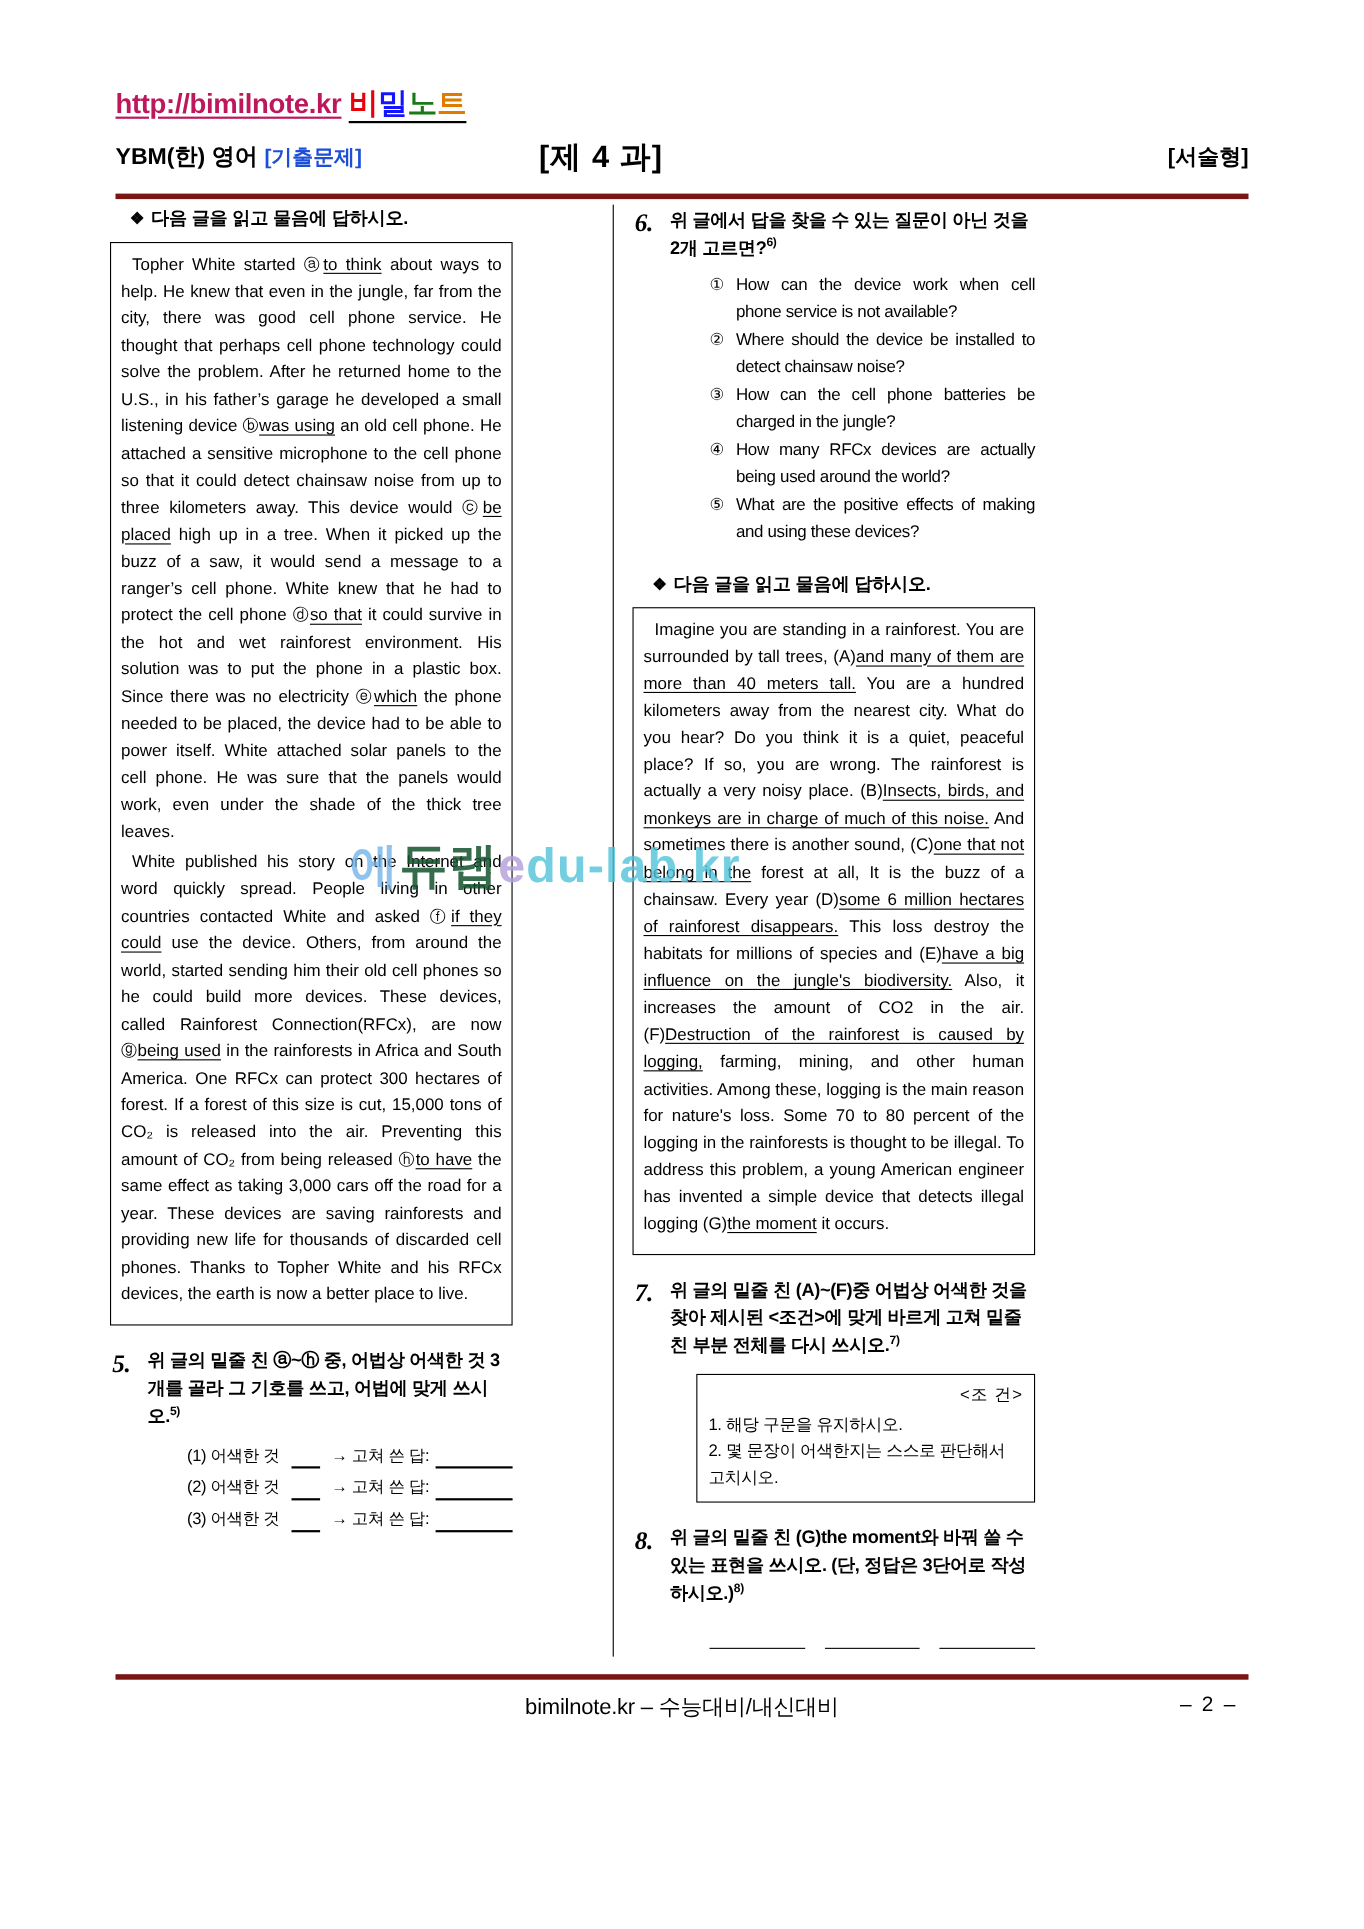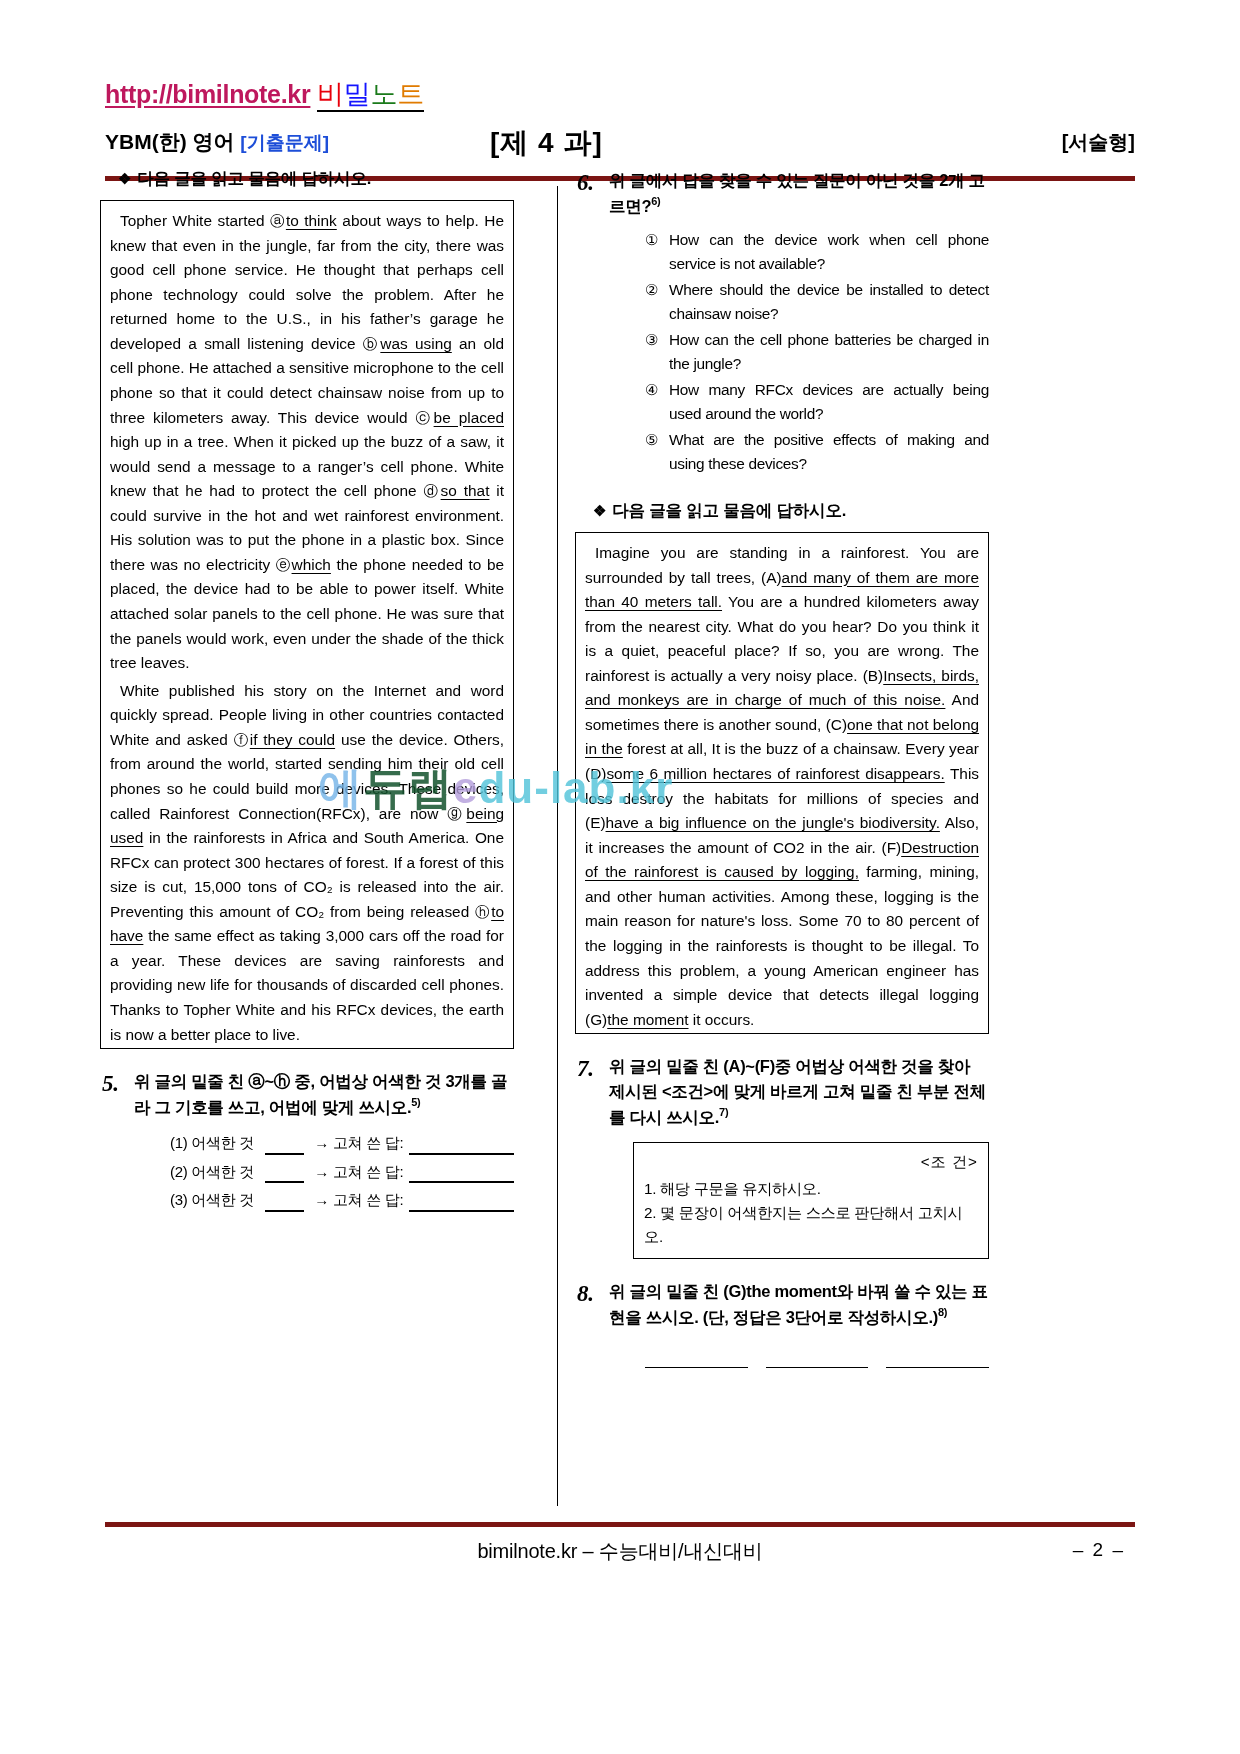--- a/index.html
+++ b/index.html
@@ -29,21 +29,21 @@
     font-size: 25px;
     font-weight: bold;
     white-space: nowrap;
     letter-spacing: -0.3px;
   }
   .site-url {
     color: #be185d;
     text-decoration: underline;
     text-underline-offset: 3px;
   }
-  .bn { font-size: 27px; font-weight: normal; }
+  .bn { font-size: 27px; font-weight: bold; }
   .bn-u { border-bottom: 2px solid #000; padding-bottom: 1px; }
 
   .hdr-row {
     position: absolute;
     left: 105px;
     top: 128px;
     width: 1030px;
     height: 36px;
   }
   .hdr-left {
@@ -75,38 +75,38 @@
 
   
   .col-divider {
     position: absolute;
     left: 557px; top: 186px;
     width: 1px; height: 1320px;
     background: #000;
   }
   .col {
     position: absolute;
-    top: 168px;
-    width: 414px;
+    top: 188px;
+    width: 366px;
   }
   .col-left { left: 100px; }
   .col-right { left: 575px; }
 
   
   .instr {
     font-size: 16.5px;
     font-weight: bold;
     margin: 0 0 10px 18px;
     letter-spacing: -0.2px;
   }
   .instr .dia { font-size: 15px; margin-right: 6px; }
 
   .passage {
     border: 1.3px solid #000;
-    padding: 8px 9px 1px 9px;
+    padding: 8px 9px 14px 9px;
     font-size: 15.4px;
     line-height: 1.595;
     text-align: justify;
     text-justify: inter-word;
     hyphens: none;
   }
   .passage p { margin: 0; text-indent: 10px; }
   .passage p + p { margin-top: 3px; }
   .u { text-decoration: underline; text-underline-offset: 2.5px; }
   .cmark { font-size: 14.5px; }

